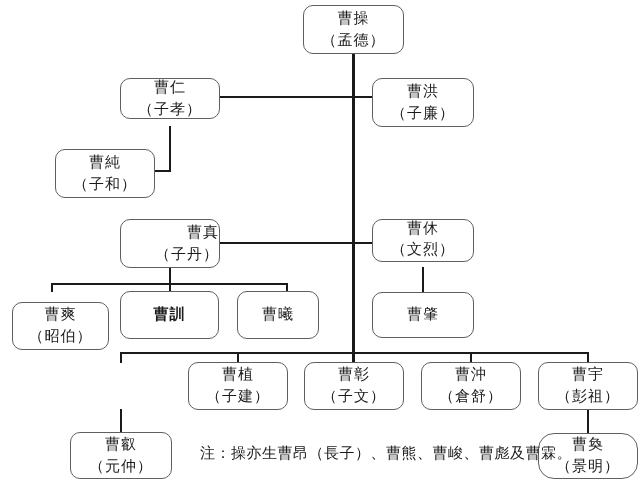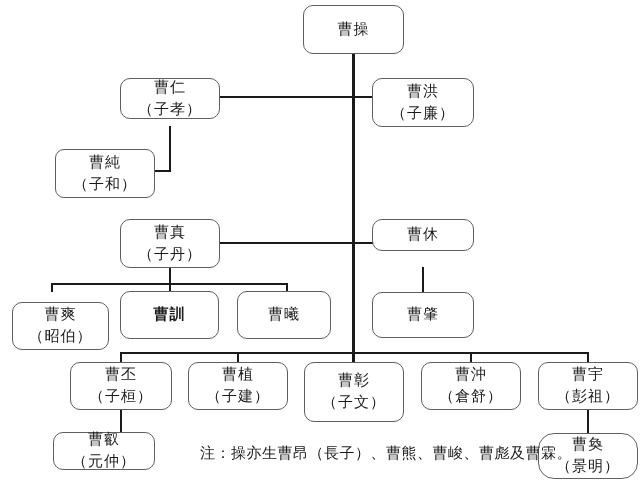--- a/index.html
+++ b/index.html
@@ -60,77 +60,75 @@
   <div class="line" style="left:120px;top:352px;width:469px;height:2px;"></div>
   <div class="line" style="left:120px;top:352px;width:2px;height:11px;"></div>
   <div class="line" style="left:237px;top:352px;width:2px;height:11px;"></div>
   <div class="line" style="left:470px;top:352px;width:2px;height:11px;"></div>
   <div class="line" style="left:587px;top:352px;width:2px;height:11px;"></div>
   <div class="line" style="left:120px;top:409px;width:2px;height:24px;"></div>
   <div class="line" style="left:587px;top:409px;width:2px;height:25px;"></div>
 
   <div class="node" style="left:303px;top:5px;width:101px;height:49px;">
     <span>曹操</span>
+    <span>（孟德）</span>
   </div>
   <div class="node" style="left:120px;top:78px;width:100px;height:41px;">
     <span>曹仁</span>
     <span>（子孝）</span>
   </div>
   <div class="node" style="left:372px;top:78px;width:102px;height:49px;">
     <span>曹洪</span>
     <span>（子廉）</span>
   </div>
-  <div class="node" style="left:55px;top:149px;width:100px;height:49px;border-radius:9px;">
+  <div class="node" style="left:55px;top:149px;width:100px;height:49px;">
     <span>曹純</span>
     <span>（子和）</span>
   </div>
-  <div class="node" style="left:120px;top:219px;width:100px;height:49px;">
+  <div class="node" style="left:120px;top:219px;width:100px;height:49px;align-items:flex-end;">
     <span>曹真</span>
     <span>（子丹）</span>
   </div>
-  <div class="node" style="left:372px;top:219px;width:102px;height:32px;">
+  <div class="node" style="left:372px;top:219px;width:102px;height:43px;justify-content:flex-end;">
     <span>曹休</span>
+    <span>（文烈）</span>
   </div>
   <div class="node" style="left:4px;top:302px;width:97px;height:48px;margin-left:8px;">
     <span>曹爽</span>
     <span>（昭伯）</span>
   </div>
   <div class="node" style="left:120px;top:291px;width:99px;height:48px;font-weight:bold;">
     <span>曹訓</span>
     <span></span>
   </div>
-  <div class="node" style="left:237px;top:291px;width:94px;height:48px;">
+  <div class="node" style="left:237px;top:291px;width:82px;height:48px;">
     <span>曹曦</span>
     <span></span>
   </div>
   <div class="node" style="left:372px;top:292px;width:102px;height:46px;">
     <span>曹肇</span>
     <span></span>
   </div>
-  <div class="node" style="left:70px;top:362px;width:102px;height:48px;">
-    <span>曹丕</span>
-    <span>（子桓）</span>
-  </div>
   <div class="node" style="left:188px;top:362px;width:100px;height:48px;">
     <span>曹植</span>
     <span>（子建）</span>
   </div>
-  <div class="node" style="left:304px;top:362px;width:100px;height:60px;">
+  <div class="node" style="left:304px;top:362px;width:100px;height:48px;">
     <span>曹彰</span>
     <span>（子文）</span>
   </div>
   <div class="node" style="left:421px;top:362px;width:100px;height:48px;">
     <span>曹沖</span>
     <span>（倉舒）</span>
   </div>
   <div class="node" style="left:538px;top:362px;width:100px;height:48px;">
     <span>曹宇</span>
     <span>（彭祖）</span>
   </div>
-  <div class="node" style="left:53px;top:432px;width:102px;height:38px;">
+  <div class="node" style="left:70px;top:432px;width:102px;height:47px;">
     <span>曹叡</span>
     <span>（元仲）</span>
   </div>
   <div class="node" style="left:538px;top:433px;width:100px;height:46px;border-radius:16px;">
     <span>曹奐</span>
     <span>（景明）</span>
   </div>
 
   <div class="note">注：操亦生曹昂（長子）、曹熊、曹峻、曹彪及曹霖。</div>
 

